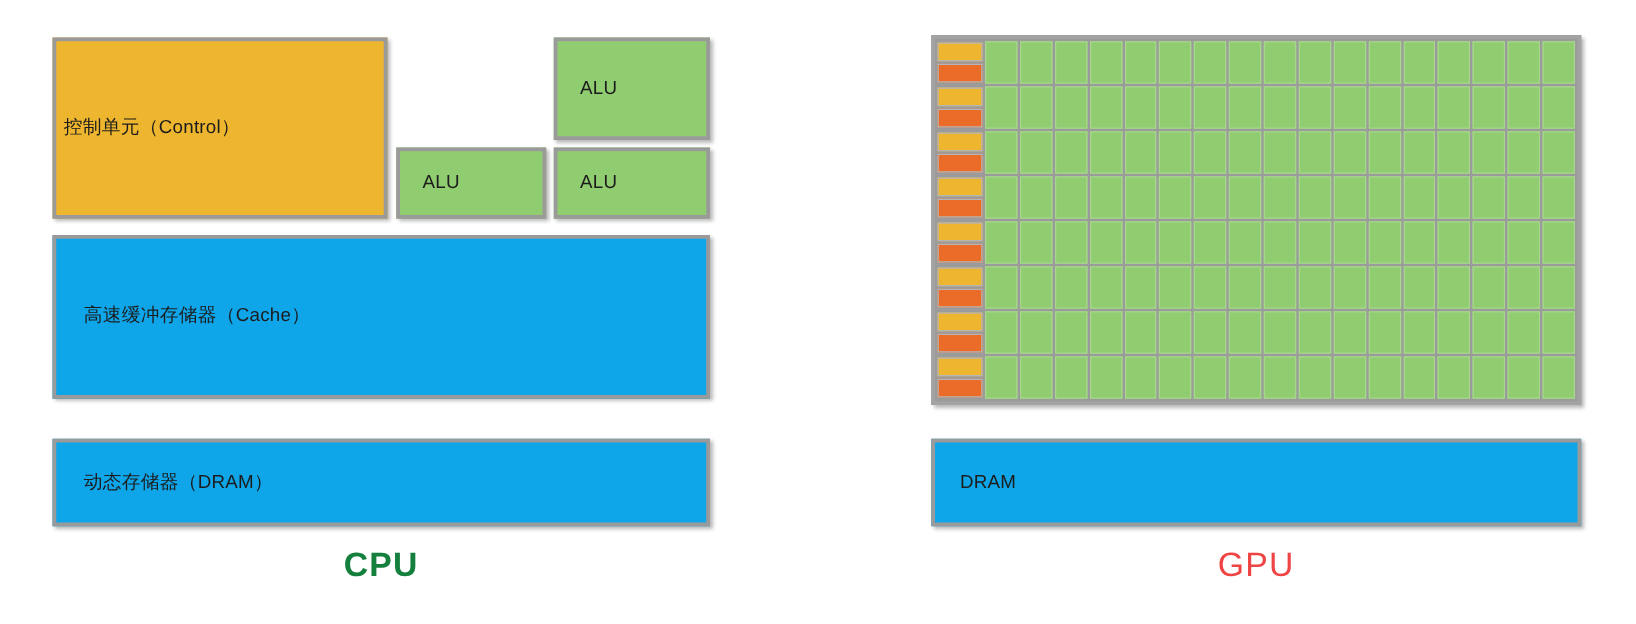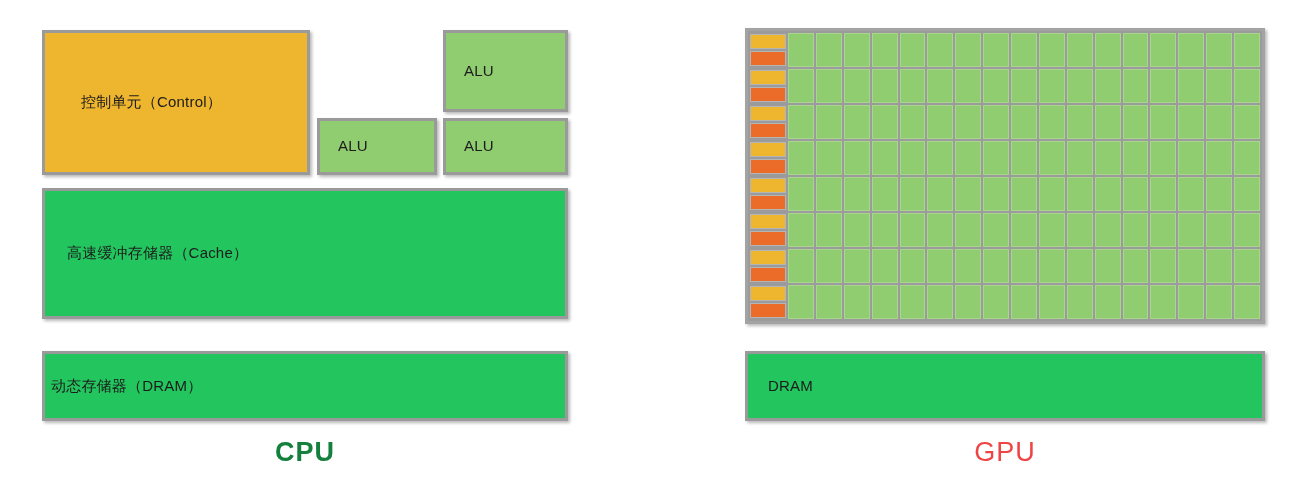--- a/index.html
+++ b/index.html
@@ -29,28 +29,28 @@
   .block .lbl {
     font-size: 15px;
     color: #1c1c1c;
     line-height: 1.35;
     white-space: pre-line;
     letter-spacing: 0.2px;
   }
 
   .yellow { background: #EEB52E; }
   .green  { background: #90CC70; }
-  .orange { background: #22c55e; }
+  .orange { background: #0ea5e9; }
 
   
   #cpu-panel { left: 0px; top: 0px; width: 640px; height: 499px; }
 
   #cpu-control {
     left: 42px; top: 30px; width: 268px; height: 145px;
-    padding-left: 36px;
+    padding-left: 6px;
   }
   #cpu-alu-0 {
     left: 317px; top: 30px; width: 120px; height: 82px;
     padding-left: 14px;
   }
   #cpu-alu-1 {
     left: 443px; top: 30px; width: 125px; height: 82px;
     padding-left: 18px;
   }
   #cpu-alu-2 {
@@ -60,21 +60,21 @@
   #cpu-alu-3 {
     left: 443px; top: 118px; width: 125px; height: 57px;
     padding-left: 18px;
   }
   #cpu-cache {
     left: 42px; top: 188px; width: 526px; height: 131px;
     padding-left: 22px;
   }
   #cpu-dram {
     left: 42px; top: 351px; width: 526px; height: 70px;
-    padding-left: 6px;
+    padding-left: 22px;
   }
   #cpu-caption {
     position: absolute;
     left: 42px; top: 437px; width: 526px;
     text-align: center;
     font-size: 27px;
     font-weight: bold;
     color: #15803d;
     letter-spacing: 1px;
   }

